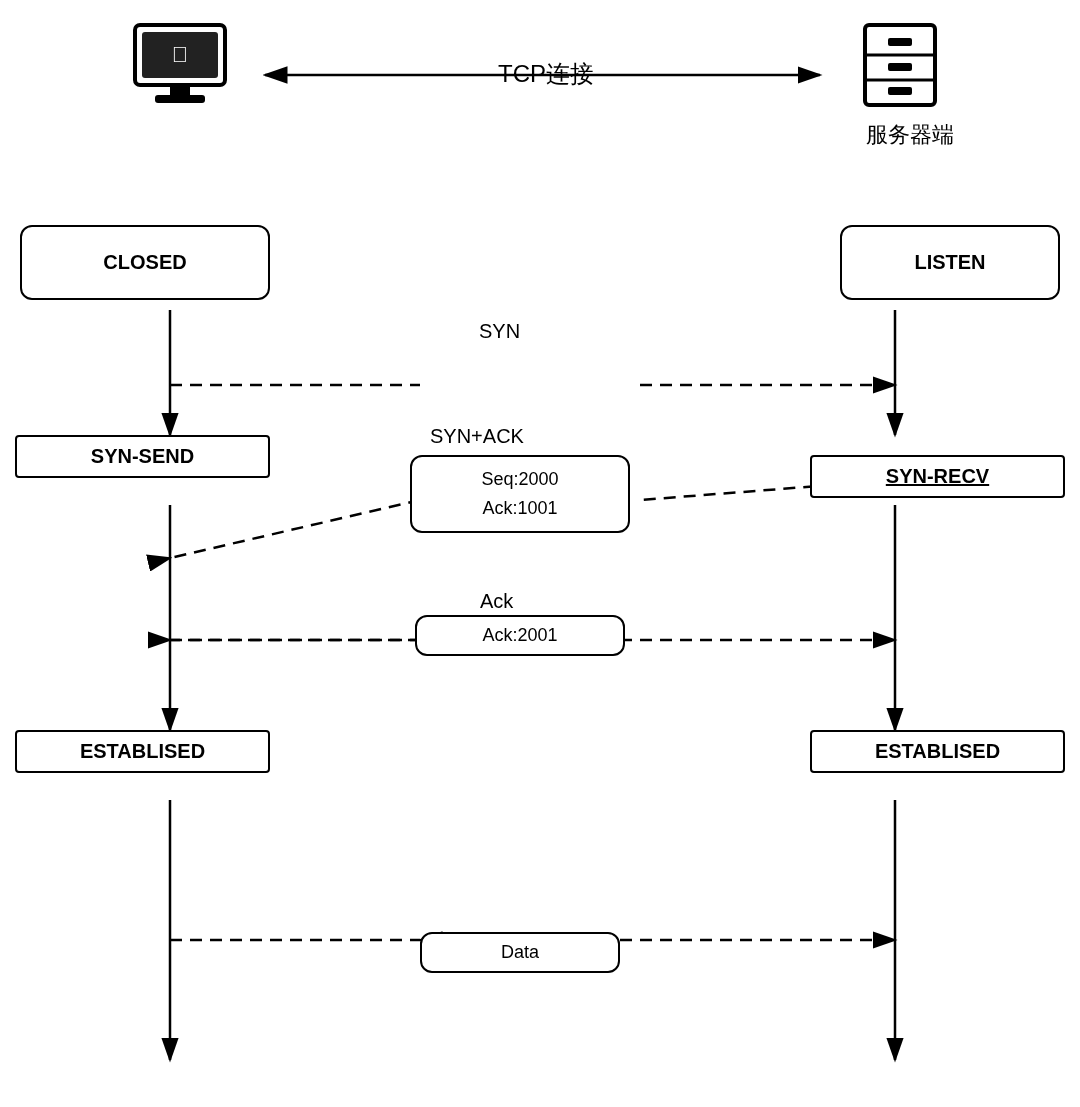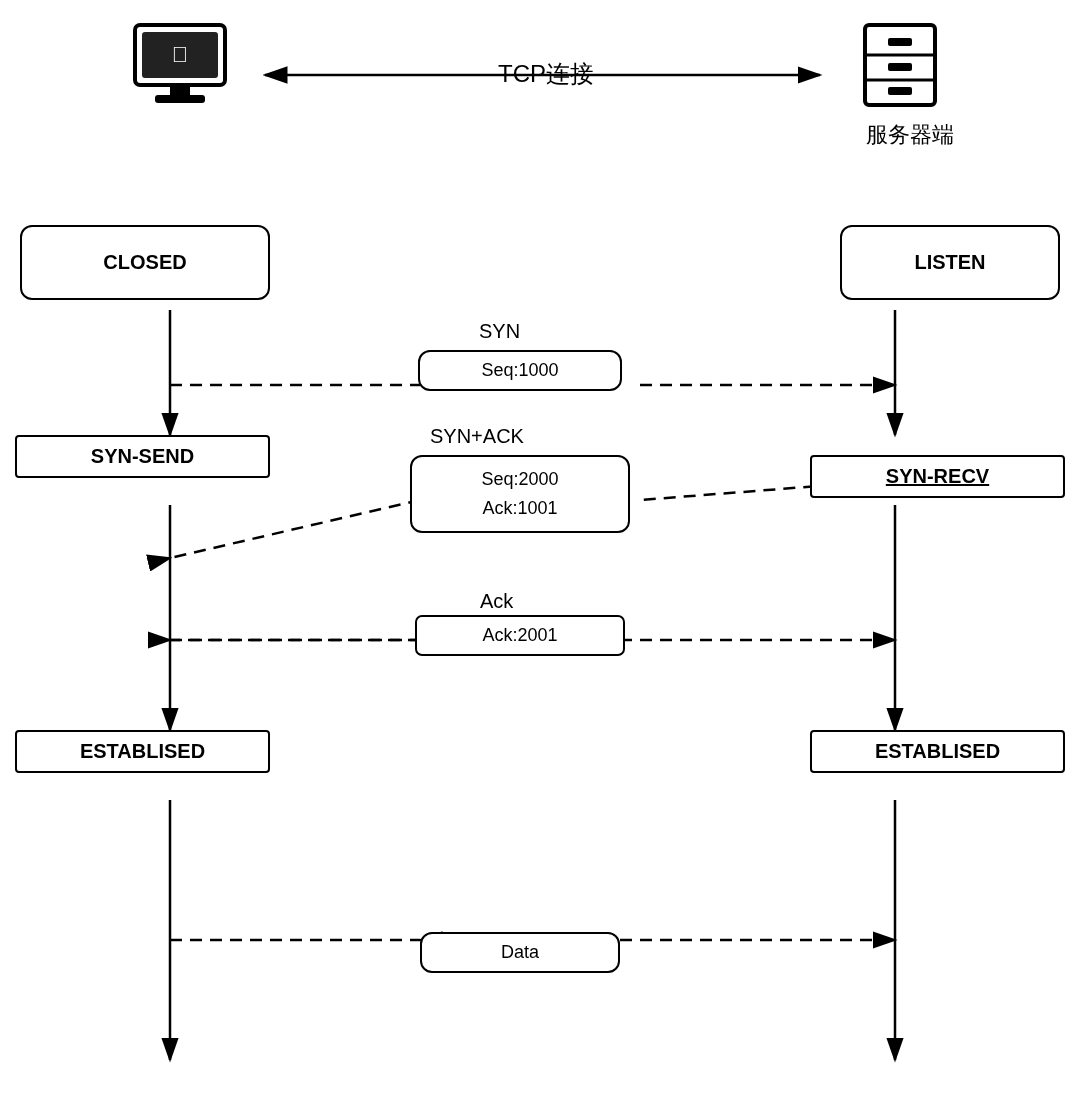--- a/index.html
+++ b/index.html
@@ -181,36 +181,35 @@
 
 
   <div style="position:absolute; top:120px; right:80px; width:180px; text-align:center; font-size:22px;">服务器端</div>
 
   <div class="state-box" style="top:225px; left:20px; min-width:250px;">CLOSED</div>
 
   <div class="state-box" style="top:225px; right:20px; min-width:220px;">LISTEN</div>
 
   <div class="msg-label" style="top:320px; left:460px;margin-left:19px;">SYN</div>
 
-  <div class="msg-box" style="top:350px; left:418px; min-width:204px;">Seq:1000</div>
 
   <div class="state-box-rect" style="top:435px; left:15px; min-width:255px;">SYN-SEND</div>
 
   <div class="msg-label" style="top:425px; left:430px;">SYN+ACK</div>
 
   <div class="msg-box" style="top:455px; left:410px; min-width:220px; line-height:1.6;">
     <span>Seq:2000</span><br>
     <span>Ack:1001</span>
   </div>
 
   <div class="state-box-rect" style="top:455px; right:15px; min-width:255px;text-decoration:underline;">SYN-RECV</div>
 
   <div class="msg-label" style="top:590px; left:480px;">Ack</div>
 
-  <div class="msg-box" style="top:615px; left:415px; min-width:210px;border-radius:7px;">Ack:2001</div>
+  <div class="msg-box" style="top:615px; left:415px; min-width:210px;">Ack:2001</div>
 
   <div class="state-box-rect" style="top:730px; left:15px; min-width:255px;">ESTABLISED</div>
 
   <div class="state-box-rect" style="top:730px; right:15px; min-width:255px;">ESTABLISED</div>
 
   <div class="msg-box" style="top:912px; left:420px; min-width:200px;margin-top:20px;">Data</div>
 
 </div>
 
 </body></html>

